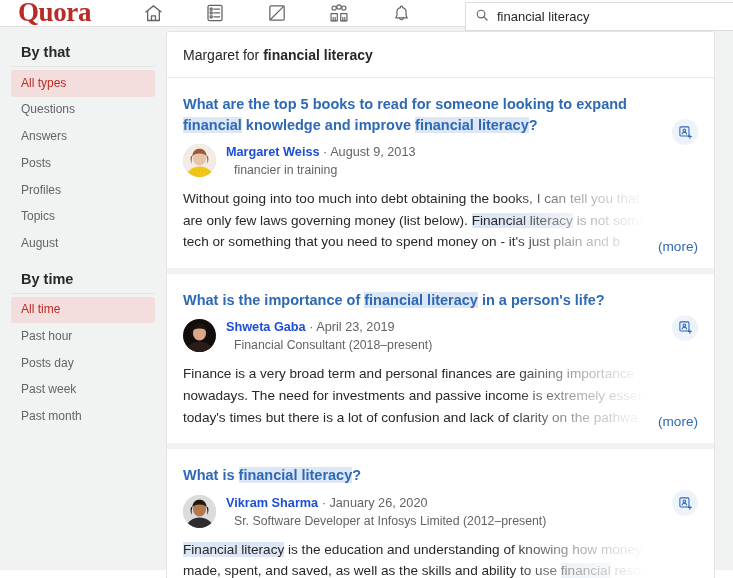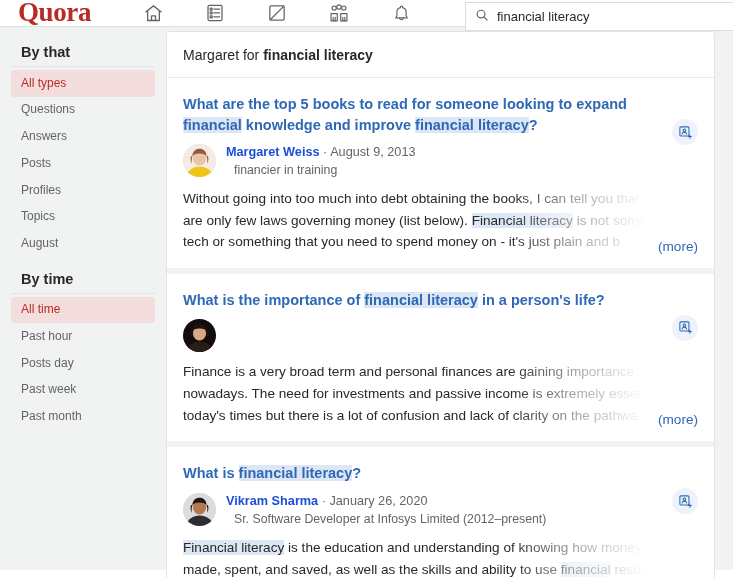--- a/index.html
+++ b/index.html
@@ -376,20 +376,24 @@
             <div class="byline">
               <div class="avatar">
                 <svg class="av-svg" viewBox="0 0 33 33">
                   <rect width="33" height="33" fill="#120d0b"></rect>
                   <path d="M3 33c1.5-7 7-10.5 13.5-10.5S29 26 30.5 33z" fill="#2a1d18"></path>
                   <ellipse cx="16.5" cy="14" rx="6.6" ry="7.6" fill="#d9a886"></ellipse>
                   <path d="M9.3 12.6c.2-5.4 3.3-7.9 7.2-7.9s7 2.5 7.2 7.9c-1.3-2.1-3.1-3-7.2-3s-5.9.9-7.2 3z" fill="#1d1411"></path>
                   <path d="M9.4 12.2c-.9 2.6-1 5.3-.4 7.6-1.6-2.5-1.8-5.4-.9-7.9zM23.6 12.2c.9 2.6 1 5.3.4 7.6 1.6-2.5 1.8-5.4.9-7.9z" fill="#1d1411"></path>
                 </svg>
               </div>
+              <div class="byline-text">
+                <div class="author-line"><span class="aname">Shweta Gaba</span><span> · </span><span>April 23, 2019</span></div>
+                <div class="credential">Financial Consultant (2018–present)</div>
+              </div>
             </div>
             <div class="snippet-wrap">
               <p class="snippet"><span>Finance is a very broad term and personal finances are gaining importance nowadays. The need for investments and passive income is extremely essential in today's times but there is a lot of confusion and lack of clarity on the pathwa</span></p>
               <div class="fade"></div>
               <span class="more">(more)</span>
             </div>
             <div class="follow-btn">
               <svg width="15" height="15" viewBox="0 0 24 24" fill="none" stroke="#2e69b6" stroke-width="1.7" stroke-linecap="round" stroke-linejoin="round">
                 <rect x="3" y="3" width="14.5" height="14.5" rx="1.6"></rect>
                 <circle cx="10.2" cy="8.5" r="2.1"></circle>

